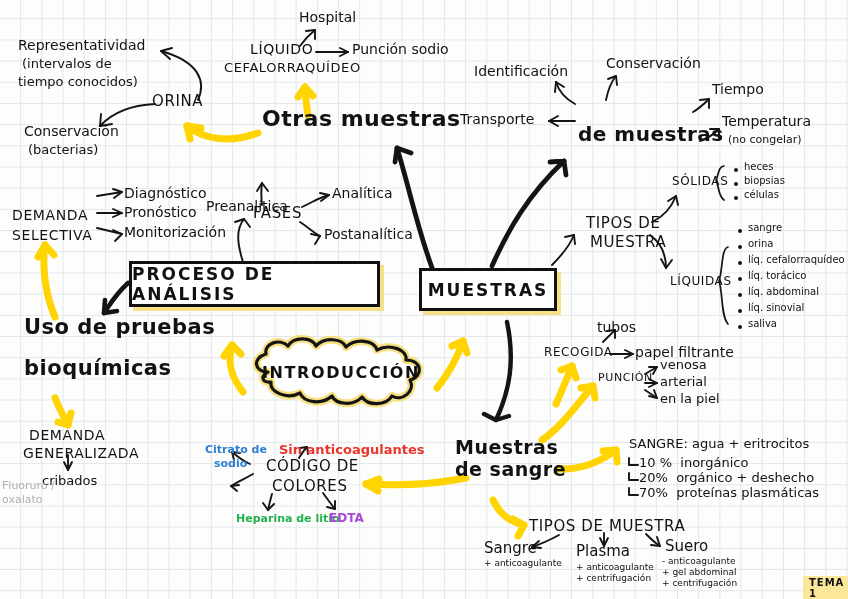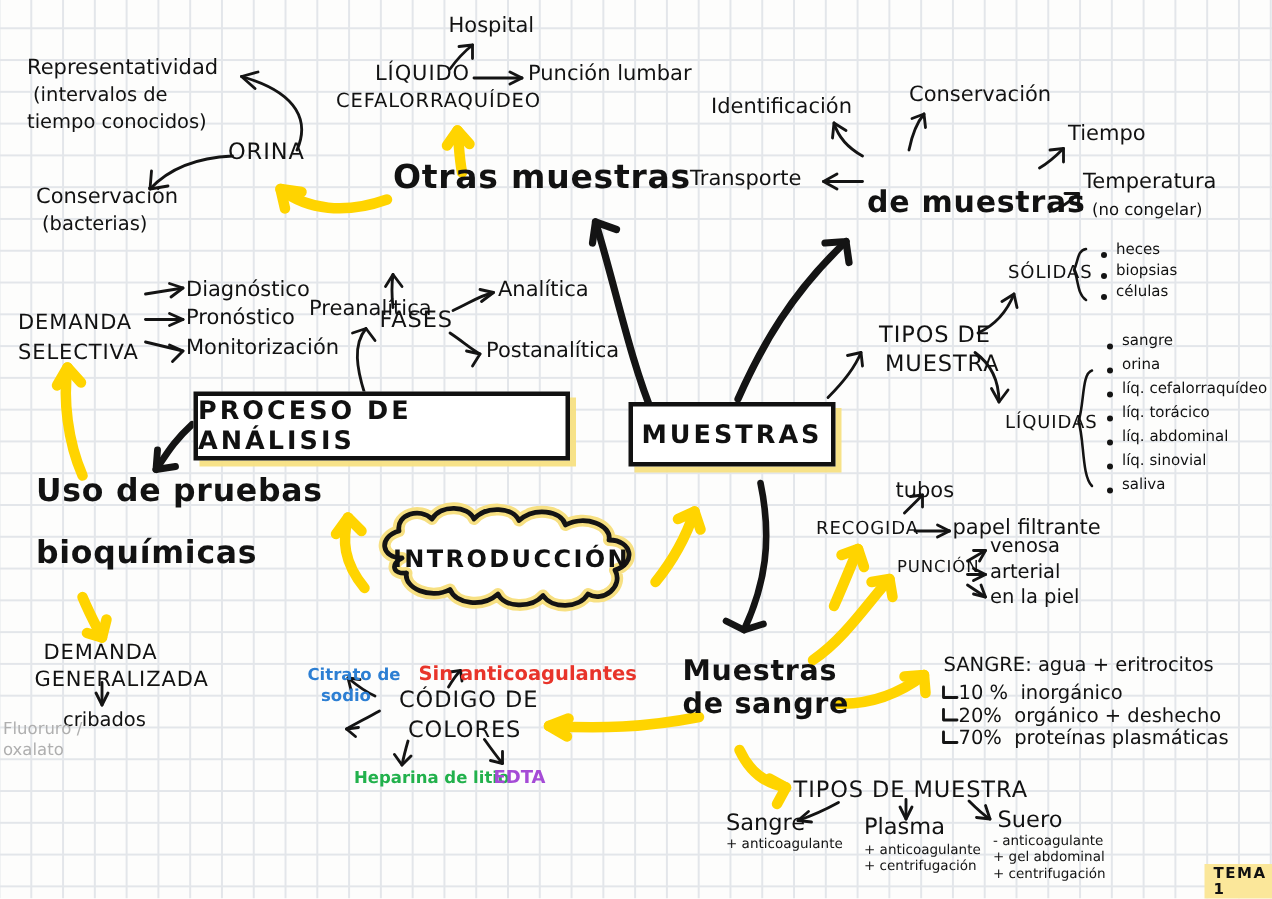--- a/index.html
+++ b/index.html
@@ -256,21 +256,21 @@
   <div class="txt caps" style="left:152px;top:93px;font-size:15px;">ORINA</div>
   <div class="txt" style="left:18px;top:38px;font-size:14px;">Representatividad</div>
   <div class="txt" style="left:22px;top:57px;font-size:13px;">(intervalos de</div>
   <div class="txt" style="left:18px;top:75px;font-size:13px;">tiempo conocidos)</div>
   <div class="txt" style="left:24px;top:124px;font-size:14px;">Conservación</div>
   <div class="txt" style="left:28px;top:143px;font-size:13px;">(bacterias)</div>
 
   <div class="txt" style="left:299px;top:10px;font-size:14px;">Hospital</div>
   <div class="txt caps" style="left:250px;top:42px;font-size:14px;">LÍQUIDO</div>
   <div class="txt caps" style="left:224px;top:61px;font-size:13px;">CEFALORRAQUÍDEO</div>
-  <div class="txt" style="left:352px;top:42px;font-size:14px;">Punción lumbar</div>
+  <div class="txt" style="left:352px;top:42px;font-size:14px;">Punción sodio</div>
 
   <div class="txt" style="left:474px;top:64px;font-size:14px;">Identificación</div>
   <div class="txt" style="left:606px;top:56px;font-size:14px;">Conservación</div>
   <div class="txt" style="left:712px;top:82px;font-size:14px;">Tiempo</div>
   <div class="txt" style="left:722px;top:114px;font-size:14px;">Temperatura</div>
   <div class="txt" style="left:728px;top:134px;font-size:11px;">(no congelar)</div>
   <div class="txt" style="left:460px;top:112px;font-size:14px;">Transporte</div>
 
   <div class="txt caps" style="left:586px;top:215px;font-size:15px;">TIPOS DE</div>
   <div class="txt caps" style="left:590px;top:234px;font-size:15px;">MUESTRA</div>

